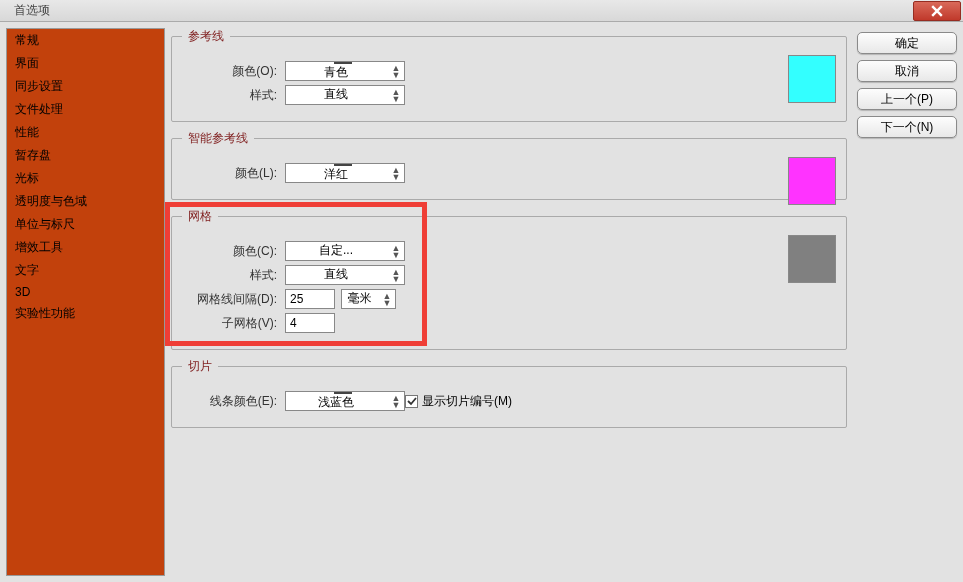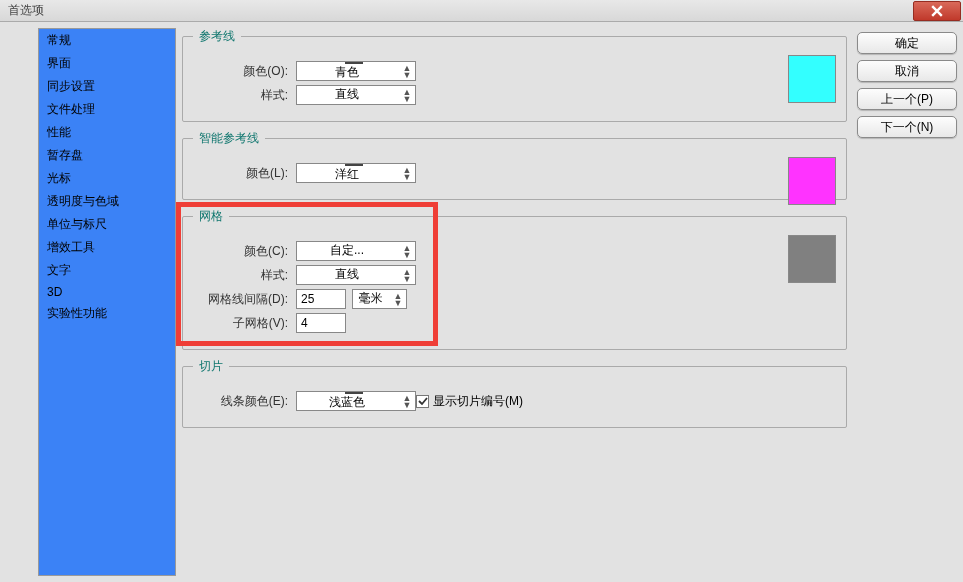--- a/index.html
+++ b/index.html
@@ -1,30 +1,30 @@
 <!DOCTYPE html>
 <html><head>
 <meta charset="utf-8">
 <style>
 * { box-sizing: border-box; font-family: "Microsoft YaHei", "SimSun", sans-serif; font-size: 12px; }
 body { margin: 0; background: #e2e2e2; width: 963px; height: 582px; overflow: hidden; }
-.titlebar { height: 22px; background: linear-gradient(#e8e8e8, #d8d8d8); border-bottom: 1px solid #aaa; display: flex; align-items: center; justify-content: space-between; padding-left: 8px; }
+.titlebar { height: 22px; background: linear-gradient(#e8e8e8, #d8d8d8); border-bottom: 1px solid #aaa; display: flex; align-items: center; justify-content: space-between; padding-left: 14px; }
 .titlebar-text { color: #444; }
 .close-btn { width: 48px; height: 20px; background: linear-gradient(#d96a5a, #c0392b); border: 1px solid #962d22; border-radius: 2px; color: #fff; display: flex; align-items: center; justify-content: center; font-weight: bold; margin-right: 2px; cursor: pointer; }
 .close-btn svg { width: 12px; height: 12px; }
 .main { display: flex; height: 560px; padding: 6px; gap: 6px; }
-.sidebar { width: 138px; background: #3b82f6; border: 1px solid #999; overflow: auto; margin-left: 32px; }
+.sidebar { width: 159px; background: #c2410c; border: 1px solid #999; overflow: auto; }
 .sidebar-item { padding: 3px 8px; cursor: pointer; white-space: nowrap; }
 .sidebar-item.selected { background: #3399ff; color: #fff; }
 .content { flex: 1; display: flex; gap: 10px; }
 .panels { flex: 1; position: relative; }
 .right-col { width: 100px; display: flex; flex-direction: column; gap: 6px; padding-top: 4px; }
 .btn { background: linear-gradient(#fdfdfd, #e8e8e8); border: 1px solid #8a8a8a; border-radius: 5px; height: 22px; display: flex; align-items: center; justify-content: center; cursor: pointer; box-shadow: 0 1px 1px rgba(0,0,0,.2); }
 fieldset { border: 1px solid #aaa; border-radius: 2px; margin: 0 0 8px 0; padding: 12px 10px 12px 10px; position: relative; }
-legend { padding: 0 6px; color: #0f766e; }
+legend { padding: 0 6px; color: #7f1d1d; }
 .row { display: flex; align-items: center; margin: 4px 0; }
 .row-label { width: 95px; text-align: right; margin-right: 8px; color: #333; }
 .select { display: inline-flex; align-items: center; background: #fff; border: 1px solid #888; height: 20px; padding: 0 4px; position: relative; cursor: pointer; flex-direction: column; }
 .select-text { flex: 1; padding-right: 18px; white-space: nowrap; }
 .select-arrows { position: absolute; right: 2px; top: 1px; height: 18px; width: 12px; display: flex; flex-direction: column; justify-content: center; gap: 0; color: #555; }
 .select-arrows span { line-height: 7px; font-size: 9px; text-align: center; }
 .swatch-inline { width: 18px; height: 12px; border: 1px solid #444; display: inline-block; margin-right: 4px; }
 .swatch-big { position: absolute; right: 10px; top: 10px; width: 48px; height: 48px; border: 1px solid #888; }
 .textinput { background: #fff; border: 1px solid #888; height: 20px; padding: 0 4px; }
 .checkbox { display: inline-flex; align-items: center; gap: 4px; }

